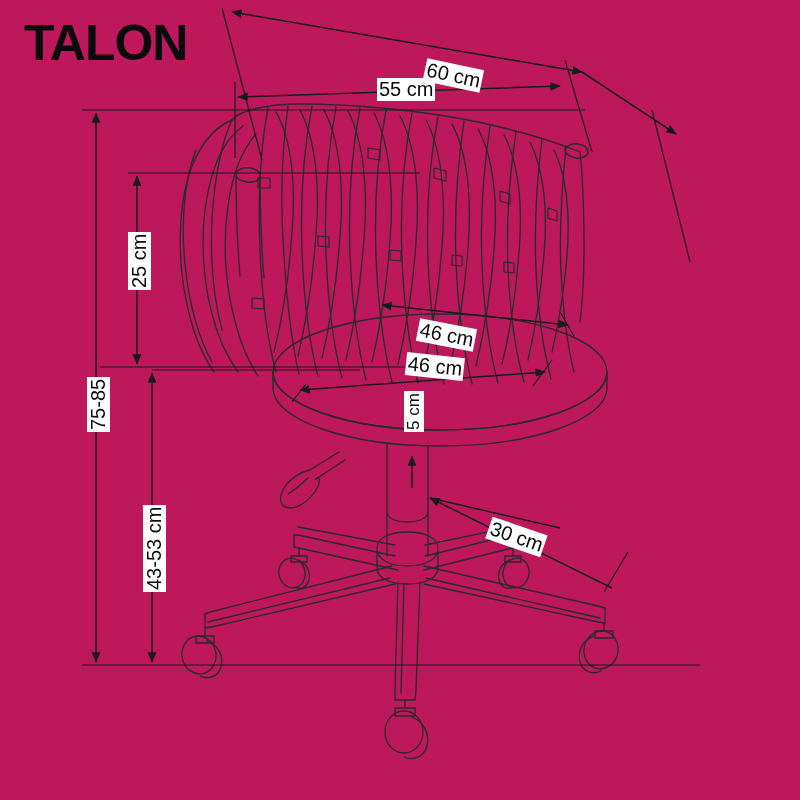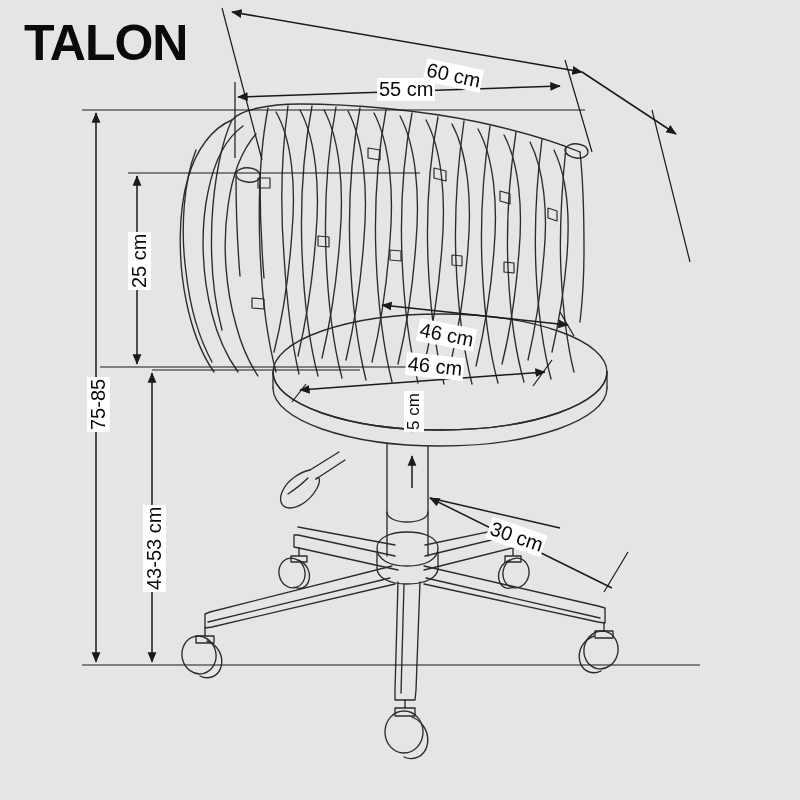--- a/index.html
+++ b/index.html
@@ -7,21 +7,21 @@
     padding: 0;
     background: #ffffff;
   }
   body {
     font-family: "Liberation Sans", sans-serif;
   }
   #page {
     position: relative;
     width: 800px;
     height: 800px;
-    background: #e5e5e5;
+    background: #be185d;
     overflow: hidden;
   }
   #drawing {
     position: absolute;
     left: 0;
     top: 0;
     width: 800px;
     height: 800px;
   }
   #product-title {

